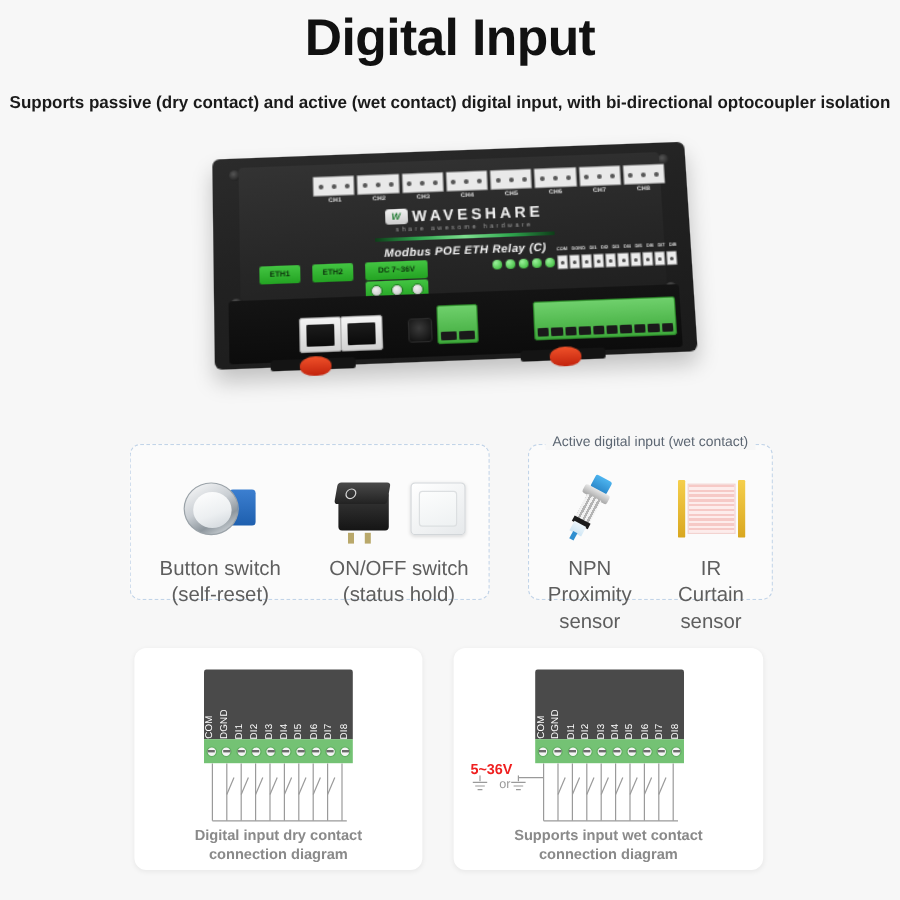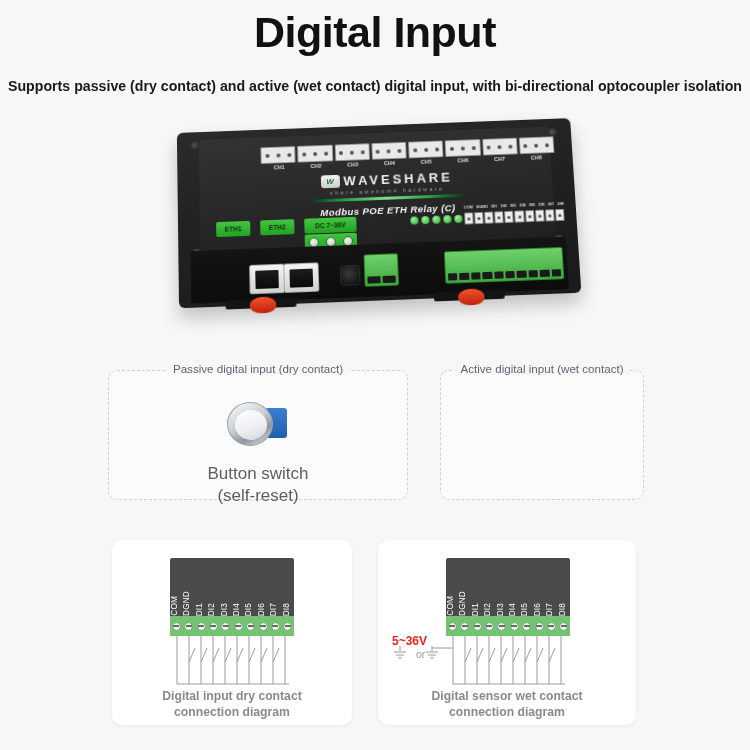--- a/index.html
+++ b/index.html
@@ -435,39 +435,84 @@
       </div>
 
       <div class="foot" style="left:46px;top:170px;"></div>
       <div class="foot" style="left:252px;top:170px;"></div>
       <div class="clip" style="left:70px;top:168px;"></div>
       <div class="clip" style="left:276px;top:168px;"></div>
     </div>
   </div>
 
   <div class="dash-box" style="left:108px;top:370px;width:300px;height:130px;">
-    <div class="dash-title" style="left:50%;transform:translateX(-50%);">Passive digital input (dry contact)</div>
     <div class="samples">
       <div class="sample">
         <div class="sample-art">
           <div class="pb">
             <div class="pb-blue"></div>
               <div class="pb-ring">
                 <div class="pb-inner"></div>
               </div>
           </div>
         </div>
         <div class="sample-cap" style="white-space:pre-line;">Button switch
 (self-reset)</div>
       </div>
+      <div class="sample">
+        <div class="sample-art">
+          <div style="display:flex;align-items:center;gap:10px;">
+            <div class="rk">
+              <div class="rk-base"></div>
+                <div class="rk-top">
+                  <div class="rk-sym"></div>
+                </div>
+              <div class="rk-pin" style="left:12px;"></div>
+                <div class="rk-pin" style="left:26px;"></div>
+            </div>
+            <div class="ws">
+                <div class="ws-key"></div>
+              </div>
+          </div>
+        </div>
+        <div class="sample-cap" style="white-space:pre-line;">ON/OFF switch
+(status hold)</div>
+      </div>
     </div>
   </div>
 
   <div class="dash-box" style="left:440px;top:370px;width:204px;height:130px;">
     <div class="dash-title" style="left:50%;transform:translateX(-50%);">Active digital input (wet contact)</div>
+    <div class="samples">
+      <div class="sample">
+        <div class="sample-art">
+          <div class="npn">
+            <div class="npn-cap"></div>
+              <div class="npn-nut"></div>
+              <div class="npn-barrel"></div>
+            <div class="npn-band"></div>
+              <div class="npn-tip"></div>
+              <div class="npn-wire"></div>
+          </div>
+        </div>
+        <div class="sample-cap" style="white-space:pre-line;">NPN
+Proximity sensor</div>
+      </div>
+      <div class="sample">
+        <div class="sample-art">
+          <div class="ir">
+            <div class="ir-bar" style="left:0;"></div>
+            <div class="ir-beams"></div>
+            <div class="ir-bar" style="right:0;"></div>
+          </div>
+        </div>
+        <div class="sample-cap" style="white-space:pre-line;">IR
+Curtain sensor</div>
+      </div>
+    </div>
   </div>
 
   <div class="card" style="left:112px;top:540px;width:240px;height:185px;">
     <div class="diagram">
       <div class="dg-head" style="left:58px;top:18px;width:124px;height:58px;">
         <span>COM</span>
         <span>DGND</span>
         <span>DI1</span>
         <span>DI2</span>
         <span>DI3</span>
@@ -577,18 +622,18 @@
           <line x1="33" y1="26" x2="39" y2="12"></line>
           <line x1="45" y1="26" x2="51" y2="12"></line>
           <line x1="57" y1="26" x2="63" y2="12"></line>
           <line x1="69" y1="26" x2="75" y2="12"></line>
           <line x1="81" y1="26" x2="87" y2="12"></line>
           <line x1="93" y1="26" x2="99" y2="12"></line>
           <line x1="105" y1="26" x2="111" y2="12"></line>
           <line x1="117" y1="26" x2="123" y2="12"></line>
         </g>
       </svg>
-      <div class="dg-cap" style="top:148px;white-space:pre-line;">Digital sensor wet contact
+      <div class="dg-cap" style="top:148px;white-space:pre-line;">Supports input wet contact
 connection diagram</div>
     </div>
   </div>
 
 </div>
 
 </body></html>

